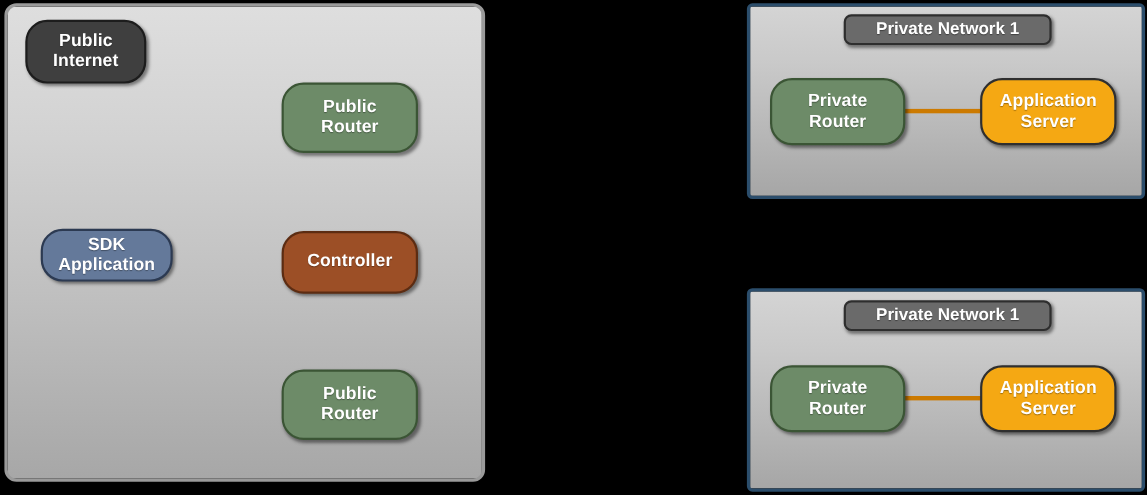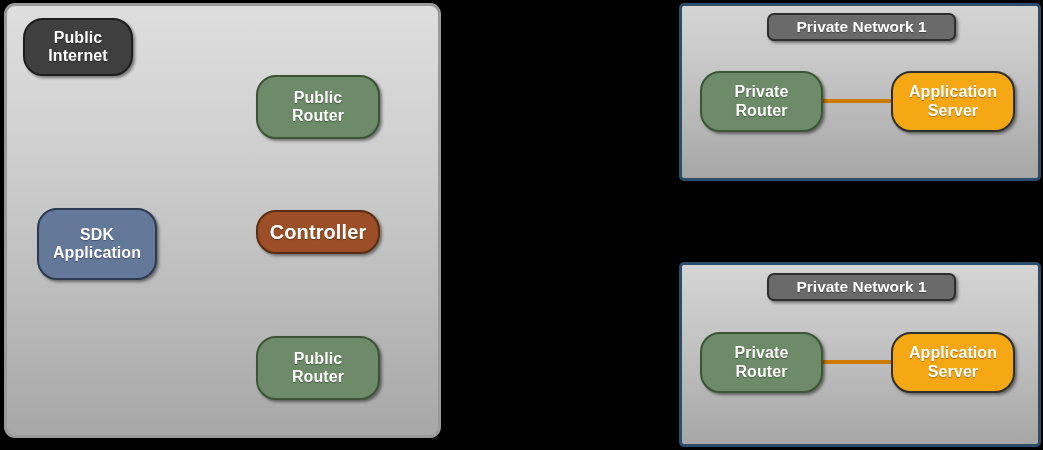--- a/index.html
+++ b/index.html
@@ -82,22 +82,22 @@
   
   .node--dark   { background: #3f3f3f; border: 2px solid #1d1d1d; }
   .node--green  { background: #6d8b68; border: 2px solid #3b5535; }
   .node--slate  { background: #64799a; border: 2px solid #2c3a52; }
   .node--rust   { background: #9c4f26; border: 2px solid #5c2c12; }
   .node--amber  { background: #f5a813; border: 2px solid #2f2f2f; }
 
   
   #node-public-internet { left: 16px;  top: 12px;  width: 110px; height: 58px;  font-size: 16px; }
   #node-public-router-1 { left: 249px; top: 69px;  width: 124px; height: 64px;  font-size: 16px; }
-  #node-sdk-application { left: 30px;  top: 202px; width: 120px; height: 72px;  font-size: 16px; }
-  #node-controller      { left: 249px; top: 204px; width: 124px; height: 44px;  font-size: 20px; }
+  #node-sdk-application { left: 30px;  top: 202px; width: 120px; height: 48px;  font-size: 16px; }
+  #node-controller      { left: 249px; top: 204px; width: 124px; height: 57px;  font-size: 16px; }
   #node-public-router-2 { left: 249px; top: 330px; width: 124px; height: 64px;  font-size: 16px; }
 
   
   #title-private-network-1 { left: 767px; top: 13px; width: 189px; height: 28px; }
   #node-private-router-1   { left: 700px; top: 71px; width: 123px; height: 61px; font-size: 16px; }
   #node-app-server-1       { left: 891px; top: 71px; width: 124px; height: 61px; font-size: 16px; }
   #link-1 { position: absolute; left: 821px; top: 99px; width: 72px; height: 4px; background: #cc7a00; }
 
   
   #title-private-network-2 { left: 767px; top: 273px; width: 189px; height: 28px; }

